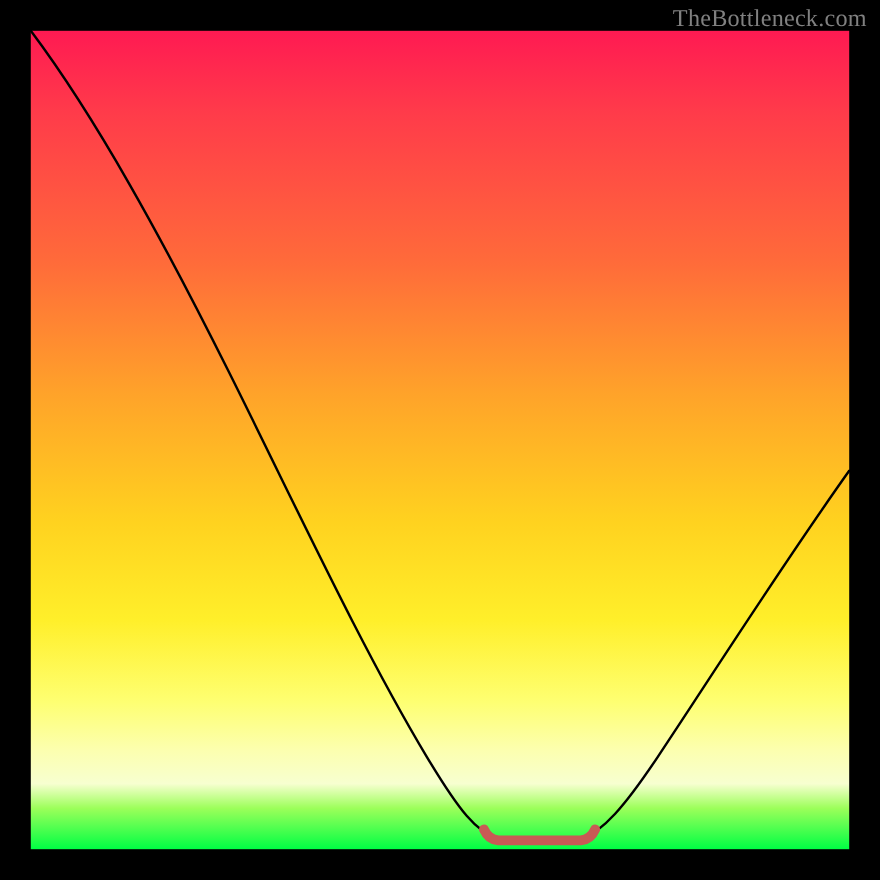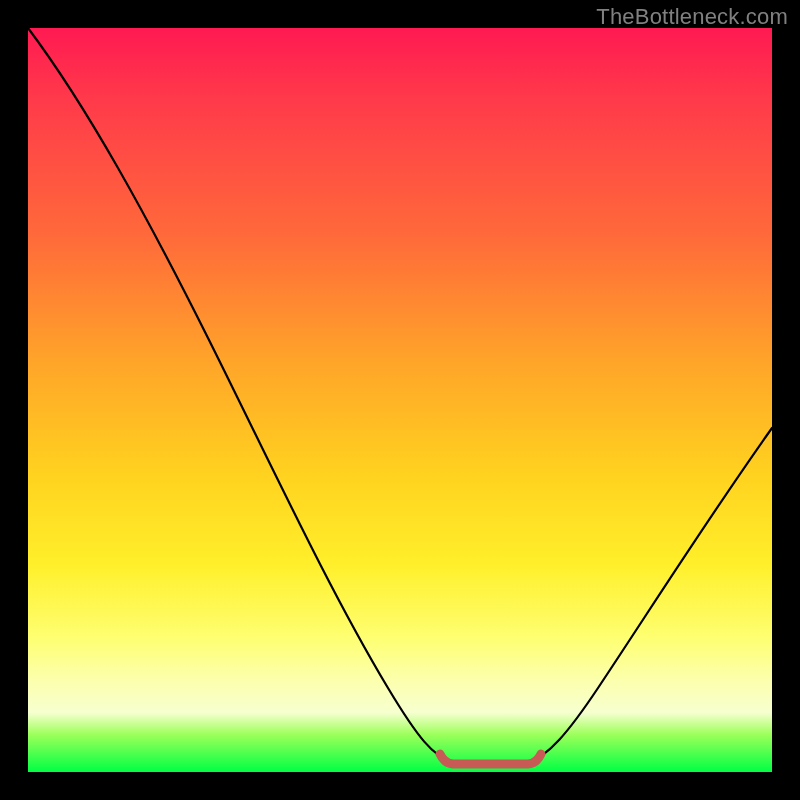--- a/index.html
+++ b/index.html
@@ -9,20 +9,21 @@
     height: 800px;
     background: #000;
     overflow: hidden;
     font-family: Arial, Helvetica, sans-serif;
   }
   .frame {
     position: absolute;
     left: 0; top: 0;
     width: 800px; height: 800px;
     background: #000;
+    font-family: Liberation Serif, serif;
   }
   .plot {
     position: absolute;
     left: 28px;
     top: 28px;
     width: 744px;
     height: 744px;
     
     background: linear-gradient(
       to bottom,

